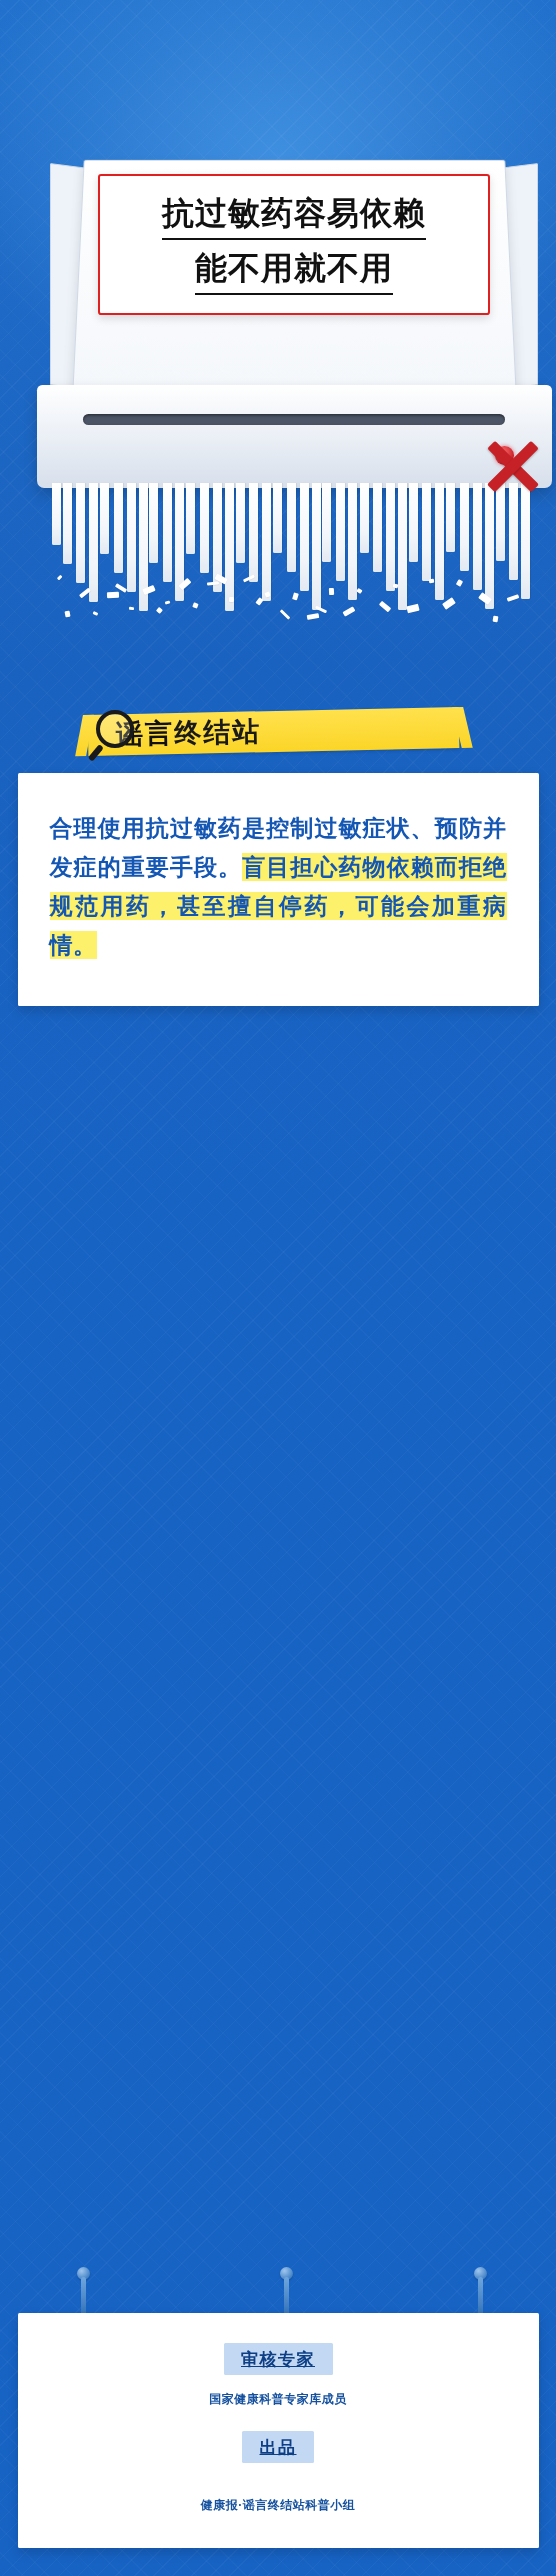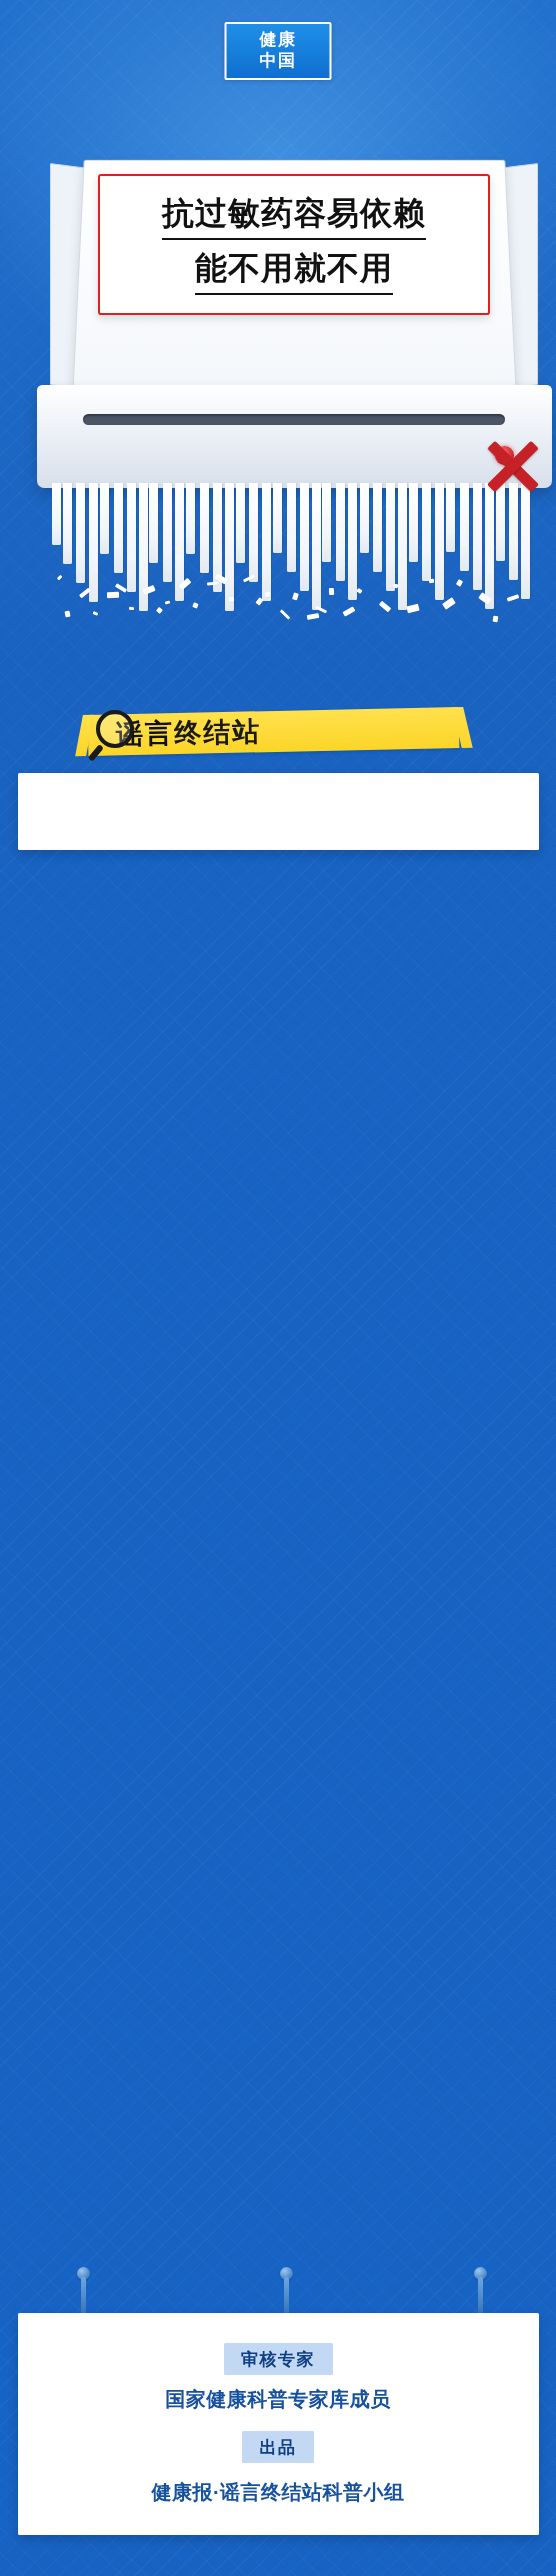--- a/index.html
+++ b/index.html
@@ -289,23 +289,24 @@
   }
   .tag {
     display: inline-block;
     background: #c3d9f3;
     color: #0e3f86;
     font-size: 17px;
     font-weight: bold;
     letter-spacing: 1.5px;
     padding: 4.6px 17.5px;
     border-radius: 1.5px;
+    text-decoration: underline;
   }
   .footer-line {
-    font-size: 20px;
+    font-size: 12px;
     color: #15519e;
     line-height: 28px;
     font-weight: bold;
     letter-spacing: 0.5px;
   }
   .footer-gap { height: 17.5px; }
 
   
   .rings {
     position: absolute;
@@ -330,26 +331,20 @@
     width: 5.2px; height: 41px;
     background: linear-gradient(180deg, #6fa6dd, #2f6fb8);
     border-radius: 2.6px;
   }
 </style>
 </head>
 <body>
 
 <div class="page">
 
-  <div class="logo-wrap">
-    <div class="logo-box">
-      <div class="logo-line">健康</div>
-      <div class="logo-line">中国</div>
-    </div>
-  </div>
 
   <div class="shredder">
 
     <div class="paper-sheet-left"></div>
     <div class="paper-sheet-right"></div>
     <div class="paper-sheet"></div>
 
     <div class="headline-card">
       <div class="headline-line">抗过敏药容易依赖</div>
       <div class="headline-line second">能不用就不用</div>
@@ -447,20 +442,21 @@
     <div class="magnifier">
       <div class="glass"></div>
       <div class="handle"></div>
     </div>
     <div class="banner-text">
       <span class="rumor-word">谣言</span><span class="end-word">终结站</span>
     </div>
   </div>
 
   <div class="body-card">
+    <p class="body-para"><span>合理使用抗过敏药是控制过敏症状、预防并发症的重要手段。</span><span class="hl">盲目担心药物依赖而拒绝规范用药，甚至擅自停药，可能会加重病情。</span></p>
   </div>
 
   <div class="rings">
     <div class="ring" style="left:75px;">
         <div class="pin"></div>
         <div class="stem"></div>
       </div>
     <div class="ring" style="left:278px;">
         <div class="pin"></div>
         <div class="stem"></div>
@@ -469,17 +465,17 @@
         <div class="pin"></div>
         <div class="stem"></div>
       </div>
   </div>
 
   <div class="footer-card">
     <div class="tag">审核专家</div>
     <div class="footer-line" style="margin-top:10.3px;">国家健康科普专家库成员</div>
     <div class="footer-gap"></div>
     <div class="tag">出品</div>
-    <div class="footer-line" style="margin-top:15px;">健康报·谣言终结站科普小组</div>
+    <div class="footer-line" style="margin-top:28px;">健康报·谣言终结站科普小组</div>
   </div>
 
 </div>
 
 
 </body></html>

